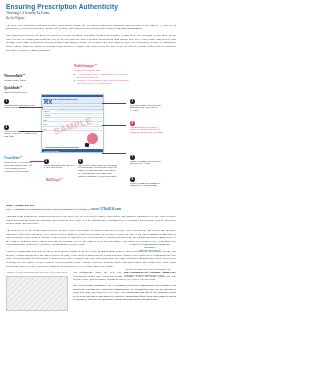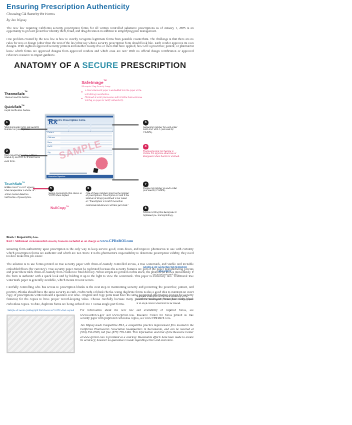--- a/index.html
+++ b/index.html
@@ -202,25 +202,20 @@
     <div class="headline">Ensuring Prescription Authenticity</div>
     <div class="subhead">Choosing CA Security Rx Forms</div>
     <div class="byline">By Jan Wigney</div>
   </div>
 
   <div class="intro">
     <p>The new law requiring California security prescription forms for all written controlled substance prescriptions as of January 1, 2005 is an opportunity to prevent prescriber identity theft, fraud, and drug diversion in addition to simplifying pain management.</p>
     <p>One problem created by the new law is how to exactly recognize legitimate forms from possible counterfeits. The challenge is that there are no rules for size or design (other than the text of the law) that say what a security prescription form should look like. Each vendor approves its own designs. With eighteen approved security printers and another twenty-five or more that have applied, how will a prescriber, patient, or pharmacist know which forms are approved designs from approved vendors and which ones are not? With no official design certification or approved reference resource to impart guidance.</p>
   </div>
 
-  <div class="info-title">
-    <span>ANATOMY OF A</span>
-    <span class="secure">SECURE</span>
-    <span>PRESCRIPTION</span>
-  </div>
 
   <div class="info">
 
     <div class="safeimage">
       <div class="si-title">
         <span>SafeImage</span><span class="tm">TM</span>
       </div>
       <div class="si-sub">Microprint Flag Security Image</div>
       <ul class="si-list">
         <li>A true watermark paper is embedded into the paper at the mill during manufacture.</li>

